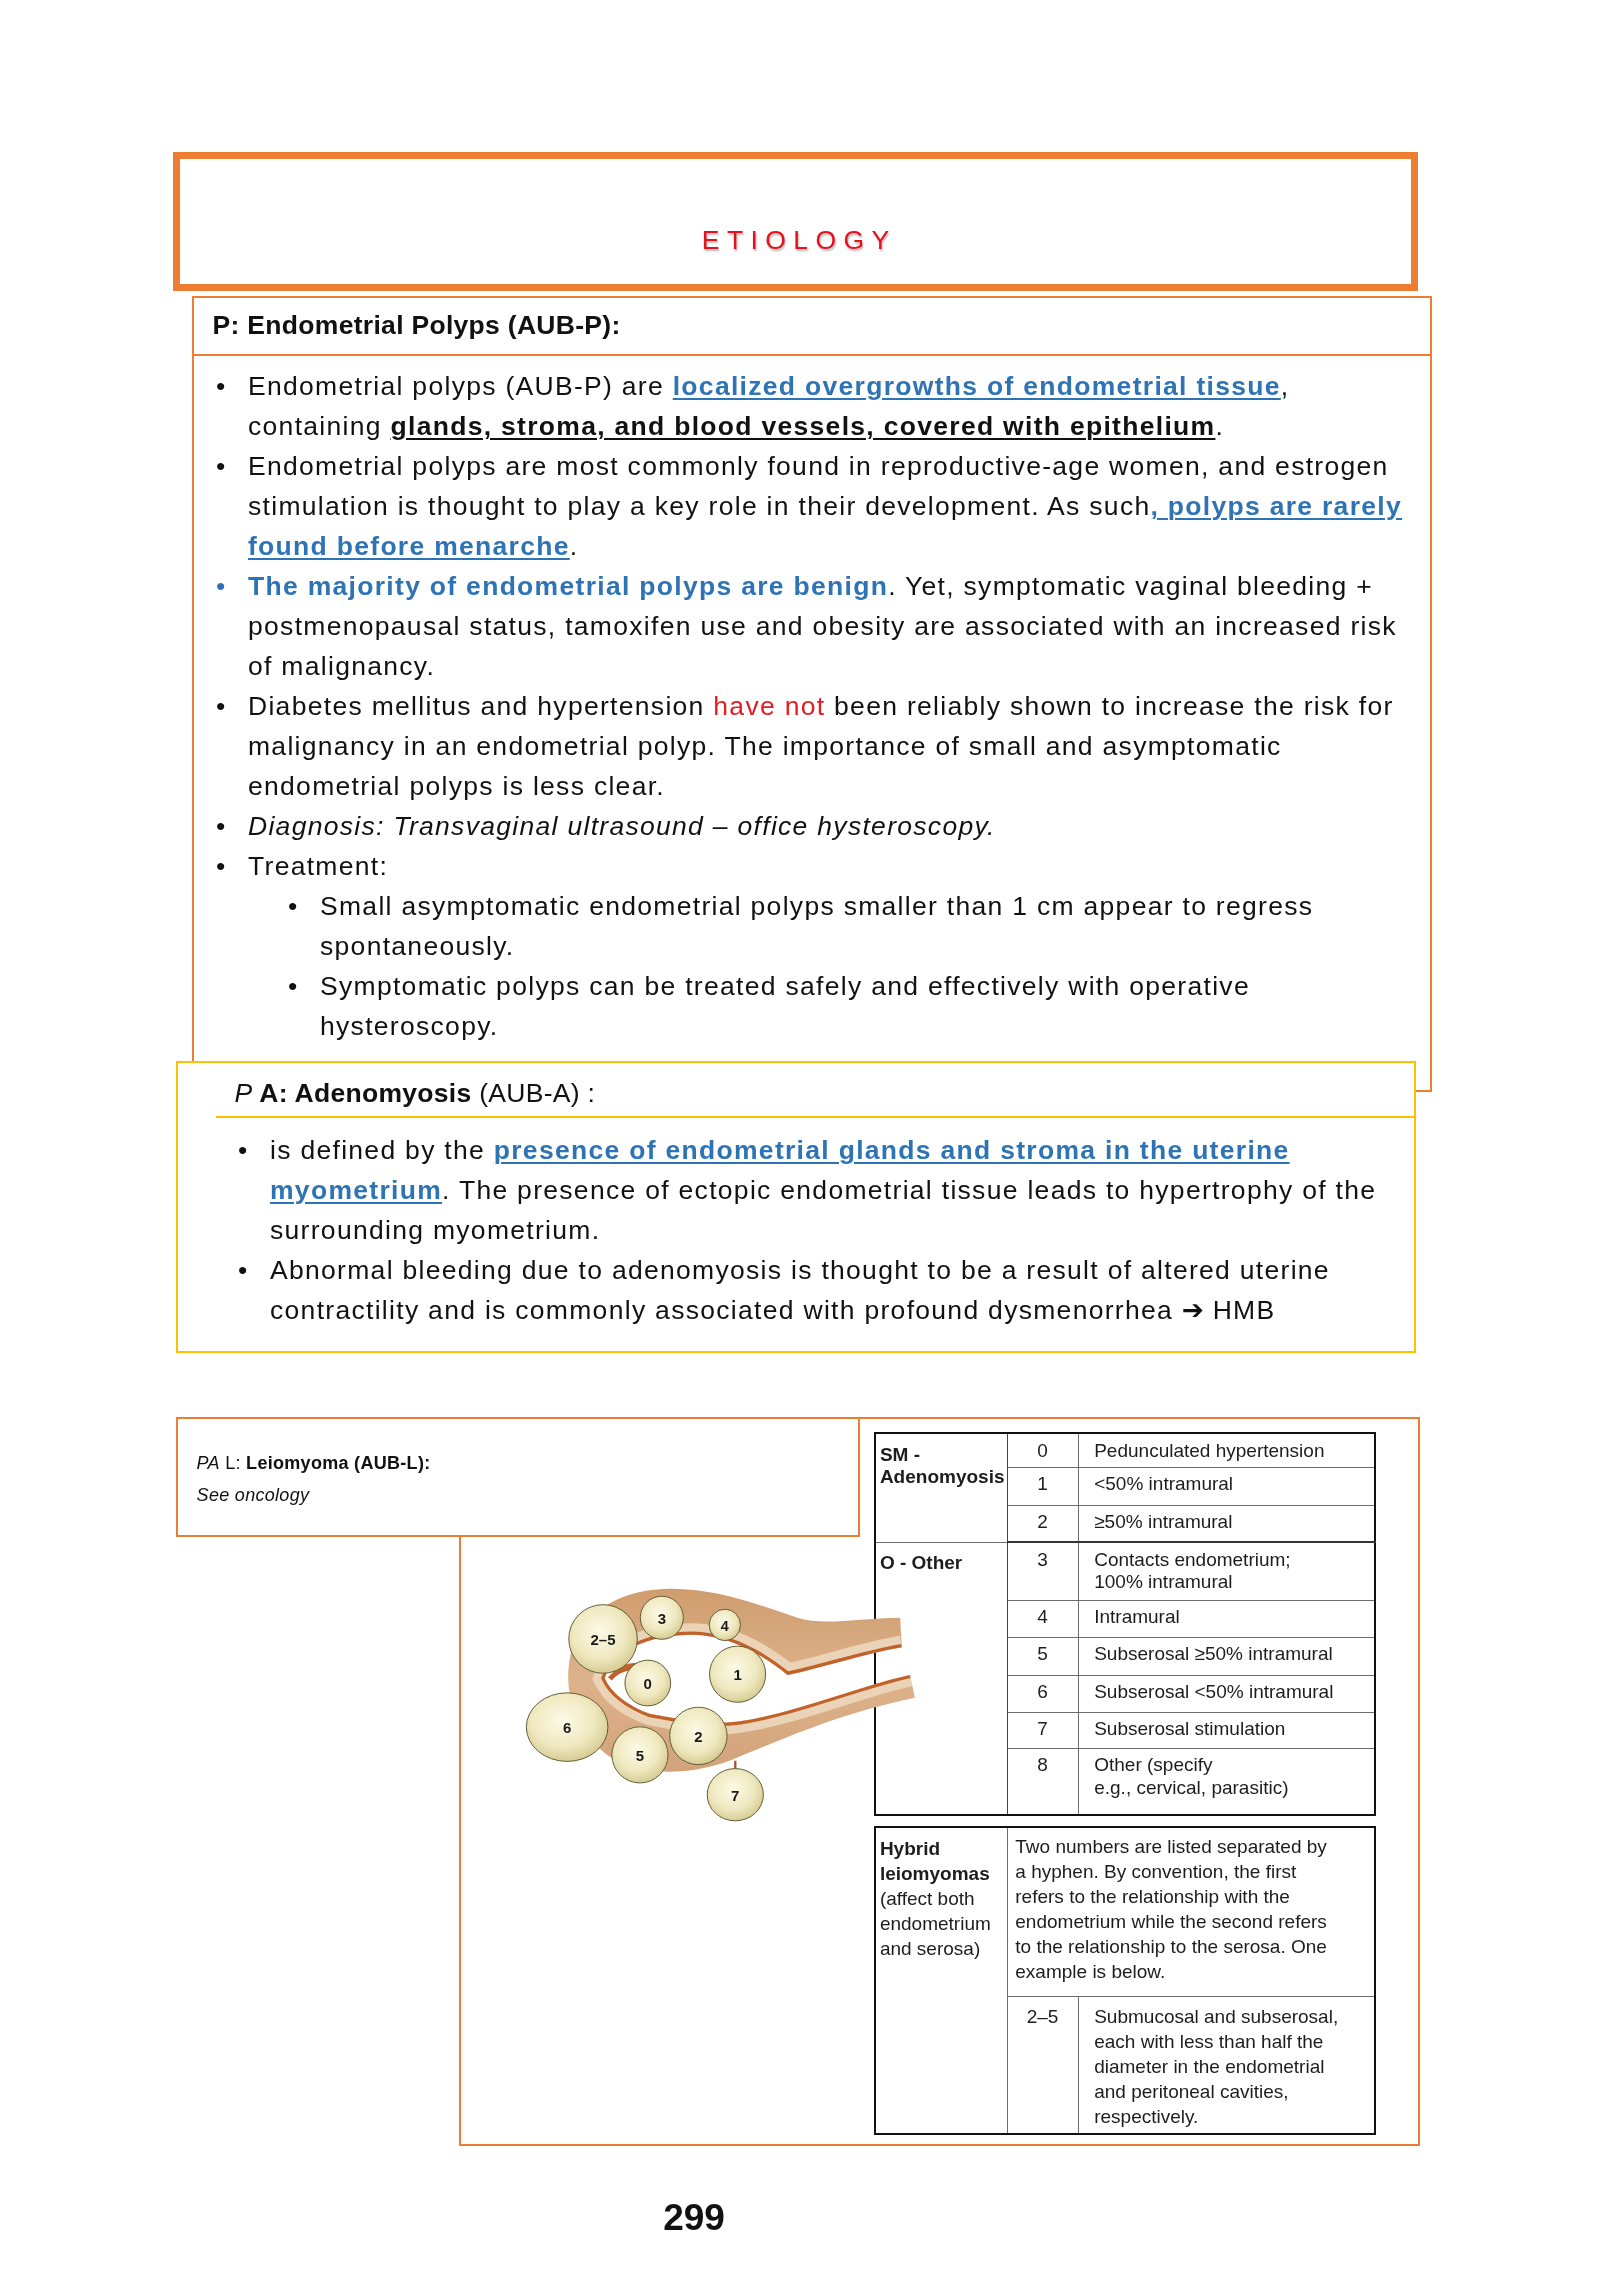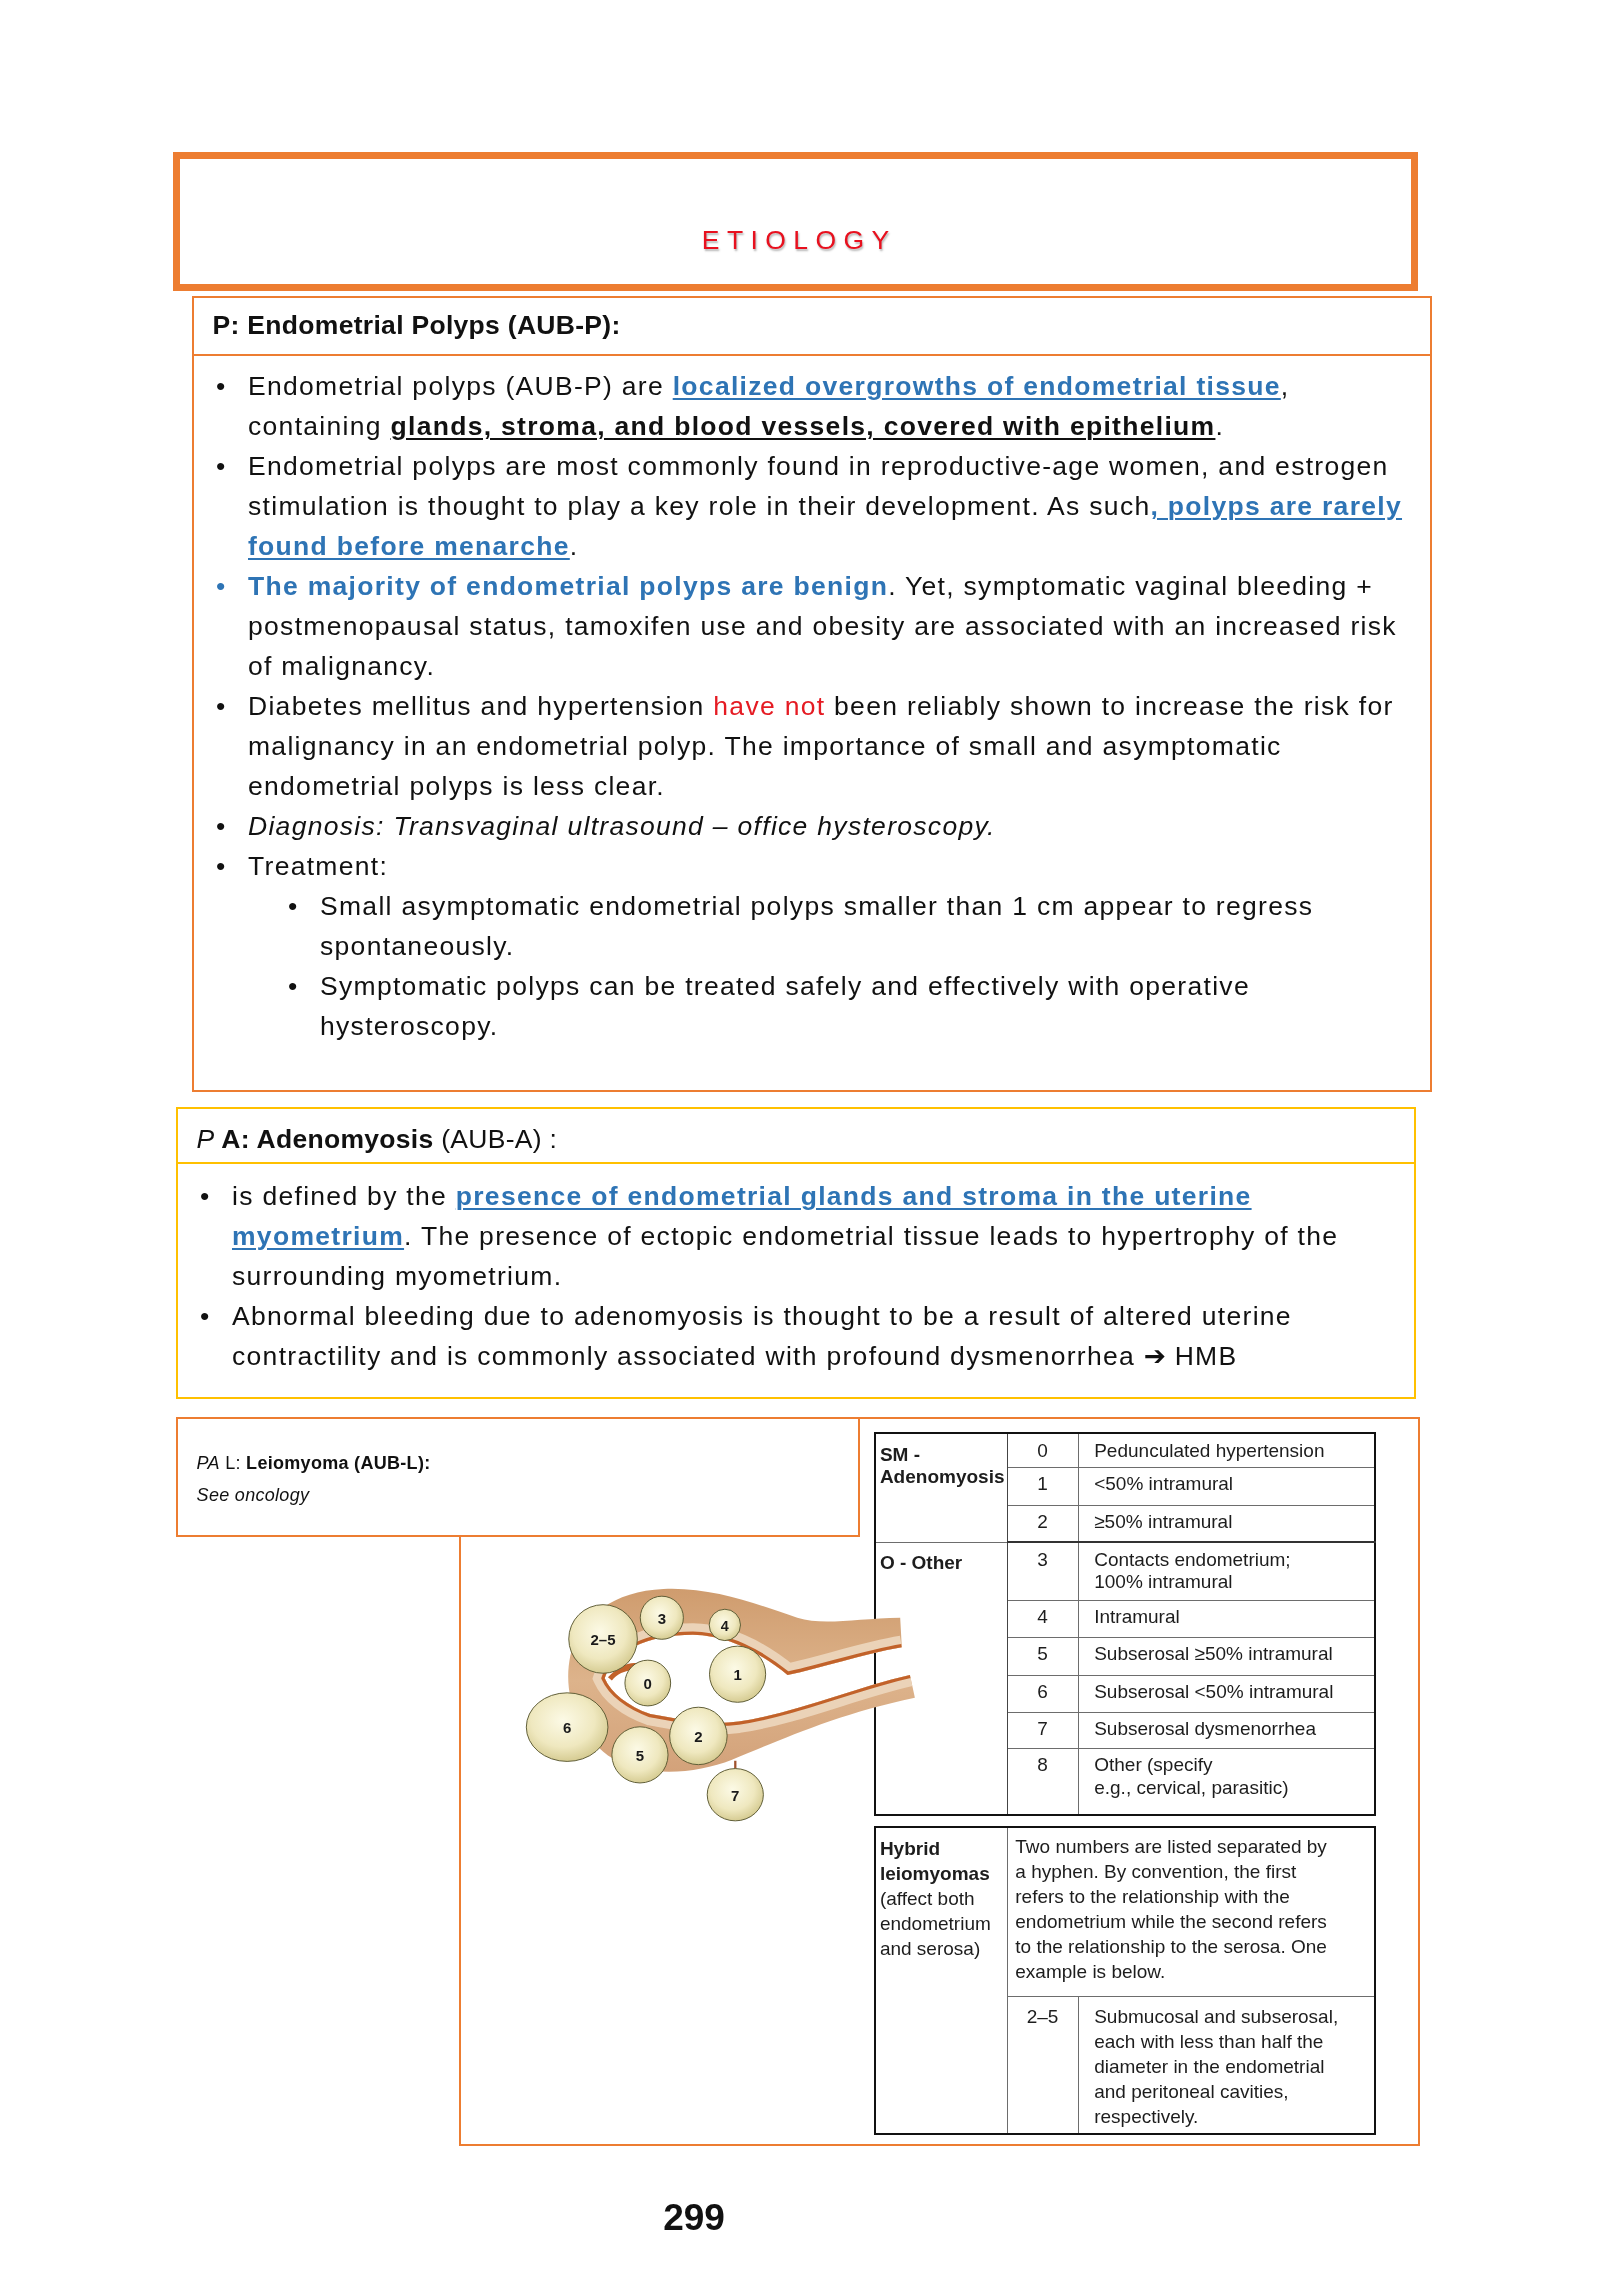--- a/index.html
+++ b/index.html
@@ -19,21 +19,21 @@
              border:7.8px solid var(--accent-orange);background:#fff;}
   .title-line{position:absolute;left:0;right:0;text-align:center;font-size:26.5px;line-height:29px;
               letter-spacing:7.4px;padding-left:7.4px;color:var(--title-red);
               text-shadow:1px 2px 2px rgba(60,60,60,0.38);white-space:nowrap;}
   .title-line.l1{top:31px;}
   .title-line.l2{top:67px;}
 
   
   .box{position:absolute;box-sizing:border-box;background:#fff;}
   .box-p{left:176px;top:296px;width:1240px;height:796px;border:2.9px solid var(--accent-orange);margin-left:16px;}
-  .box-a{left:176px;top:1107px;width:1240px;height:292px;border:2.9px solid var(--accent-yellow);}
+  .box-a{left:176px;top:1061px;width:1240px;height:292px;border:2.9px solid var(--accent-yellow);padding-left:38px;}
   .box-head{position:relative;}
   .box-p .box-head{height:56px;border-bottom:2.9px solid var(--accent-orange);}
   .box-a .box-head{height:53px;border-bottom:2.9px solid var(--accent-yellow);}
   .htext{position:absolute;left:18.6px;font-size:26.5px;line-height:40px;letter-spacing:0.3px;white-space:nowrap;}
   .box-p .htext{top:6.9px;}
   .box-a .htext{top:9.8px;}
   .box-body{padding:9.8px 15.7px 0 54px;font-size:26.5px;line-height:40px;letter-spacing:1.3px;}
   .box-a .box-body{padding-top:11.8px;}
 
   ul.blist{list-style:none;margin:0;padding:0;}
@@ -188,21 +188,21 @@
     </tr>
     <tr style="height:37px">
       <td class="num">6</td>
       <td class="desc">
             <div>Subserosal &lt;50% intramural</div>
           </td>
     </tr>
     <tr style="height:36px">
       <td class="num">7</td>
       <td class="desc">
-            <div>Subserosal dysmenorrhea</div>
+            <div>Subserosal stimulation</div>
           </td>
     </tr>
     <tr style="height:67px">
       <td class="num">8</td>
       <td class="desc">
         <div>Other (specify</div>
         <div>e.g., cervical, parasitic)</div>
       </td>
     </tr>
   </tbody>

